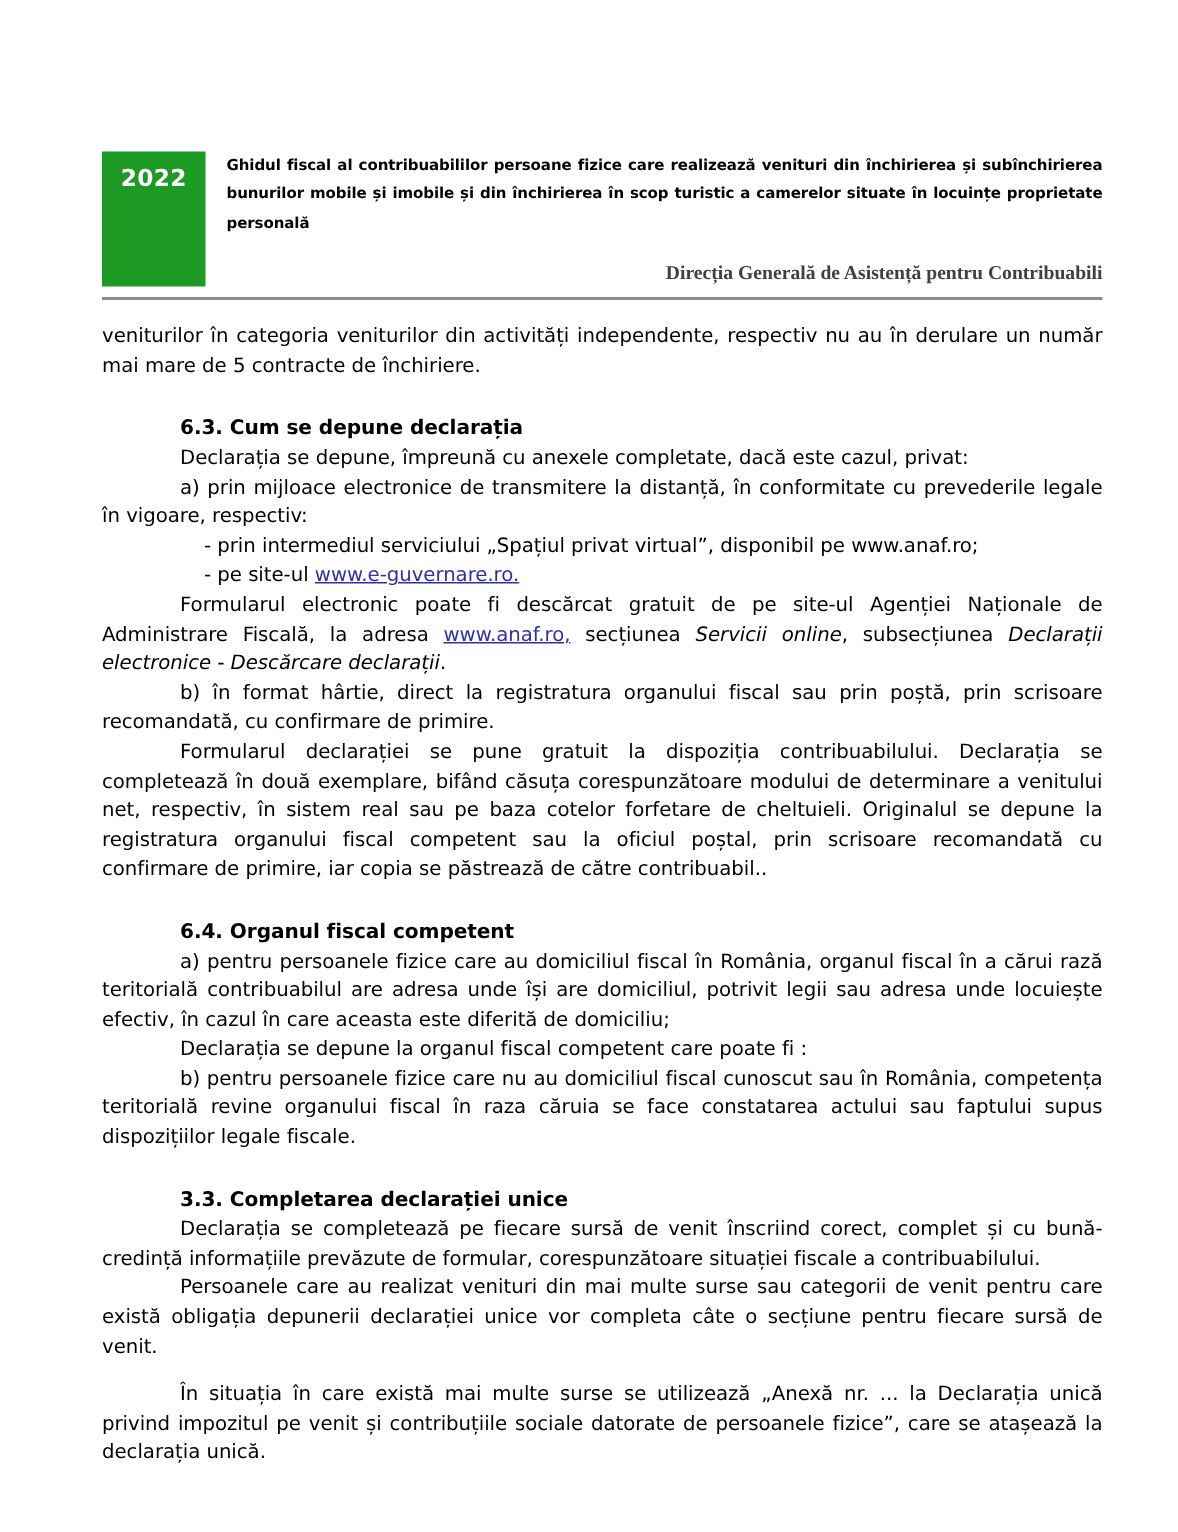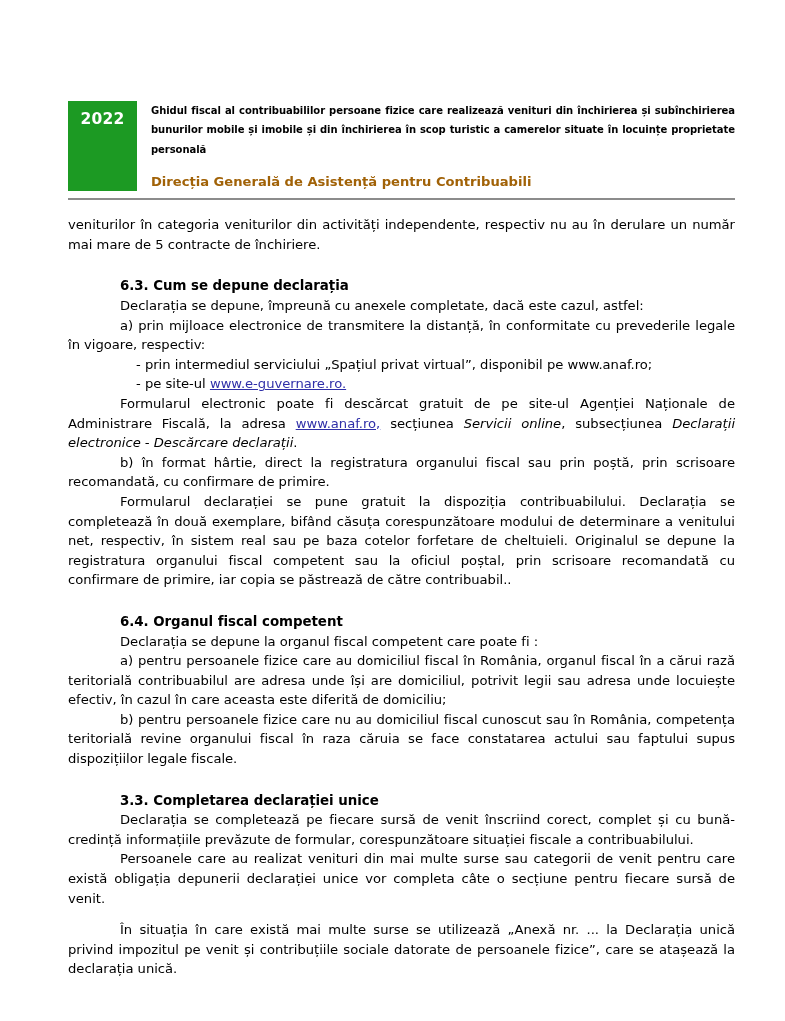--- a/index.html
+++ b/index.html
@@ -55,23 +55,24 @@
     text-align: justify;
     text-align-last: left;
     margin: 0;
     color: #000;
     letter-spacing: -0.05px;
   }
   .header-sub {
     font-weight: bold;
     font-size: 13.1px;
     line-height: 19px;
-    text-align: left;
+    text-align: right;
     margin: 13px 0 0 0;
-    color: #a16207;
+    color: #404040;
+    font-family: Liberation Serif, serif;
   }
   .header-rule {
     width: 667px;
     height: 2px;
     background: #8c8c8c;
     margin-top: 7px;
   }
 
   
   .body-content {
@@ -122,41 +123,41 @@
   <div class="header-rule" style="background: rgb(140, 140, 140);"></div>
 
   <div class="body-content">
 
     <p class="para noindent">veniturilor în categoria veniturilor din activități independente, respectiv nu au în derulare un număr mai mare de 5 contracte de închiriere.</p>
 
     <div class="gap-lg"></div>
 
     <h2 class="section-head">6.3. Cum se depune declarația</h2>
 
-    <p class="para indent">Declarația se depune, împreună cu anexele completate, dacă este cazul, astfel:</p>
+    <p class="para indent">Declarația se depune, împreună cu anexele completate, dacă este cazul, privat:</p>
 
     <p class="para indent">a) prin mijloace electronice de transmitere la distanță, în conformitate cu prevederile legale în vigoare, respectiv:</p>
 
     <p class="para dash">- prin intermediul serviciului „Spațiul privat virtual”, disponibil pe www.anaf.ro;</p>
 
     <p class="para dash"><span>- pe site-ul </span><a class="doclink" href="#" style="color: rgb(47, 47, 168);">www.e-guvernare.ro.</a></p>
 
     <p class="para indent"><span>Formularul electronic poate fi descărcat gratuit de pe site-ul Agenției Naționale de Administrare Fiscală, la adresa </span><a class="doclink" href="#" style="color: rgb(47, 47, 168);">www.anaf.ro,</a><span> secțiunea </span><span class="ital">Servicii online</span><span>, subsecțiunea </span><span class="ital">Declarații electronice - Descărcare declarații</span><span>.</span></p>
 
     <p class="para indent">b) în format hârtie, direct la registratura organului fiscal sau prin poștă, prin scrisoare recomandată, cu confirmare de primire.</p>
 
     <p class="para indent">Formularul declarației se pune gratuit la dispoziția contribuabilului. Declarația se completează în două exemplare, bifând căsuța corespunzătoare modului de determinare a venitului net, respectiv, în sistem real sau pe baza cotelor forfetare de cheltuieli. Originalul se depune la registratura organului fiscal competent sau la oficiul poștal, prin scrisoare recomandată cu confirmare de primire, iar copia se păstrează de către contribuabil..</p>
 
     <div class="gap-lg"></div>
 
     <h2 class="section-head">6.4.  Organul fiscal competent</h2>
 
+    <p class="para indent">a) pentru persoanele fizice care au domiciliul fiscal în România, organul fiscal în a cărui rază teritorială contribuabilul are adresa unde își are domiciliul, potrivit legii sau adresa unde locuiește efectiv, în cazul în care aceasta este diferită de domiciliu;</p>
+
     <p class="para indent">Declarația se depune la organul fiscal competent care poate fi :</p>
-
-    <p class="para indent">a) pentru persoanele fizice care au domiciliul fiscal în România, organul fiscal în a cărui rază teritorială contribuabilul are adresa unde își are domiciliul, potrivit legii sau adresa unde locuiește efectiv, în cazul în care aceasta este diferită de domiciliu;</p>
 
     <p class="para indent">b) pentru persoanele fizice care nu au domiciliul fiscal cunoscut sau în România, competența teritorială revine organului fiscal în raza căruia se face constatarea actului sau faptului supus dispozițiilor legale fiscale.</p>
 
     <div class="gap-lg"></div>
 
     <h2 class="section-head">3.3. Completarea declarației unice</h2>
 
     <p class="para indent">Declarația se completează pe fiecare sursă de venit înscriind corect, complet și cu bună-credință informațiile prevăzute de formular, corespunzătoare situației fiscale a contribuabilului.</p>
 
     <p class="para indent">Persoanele care au realizat venituri din mai multe surse sau categorii de venit pentru care există obligația depunerii declarației unice vor completa câte o secțiune pentru fiecare sursă de venit.</p>

